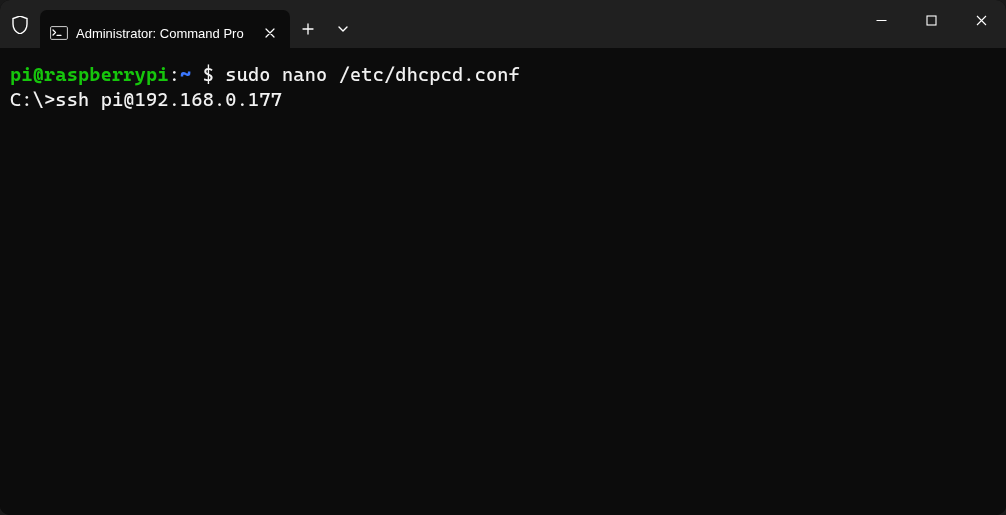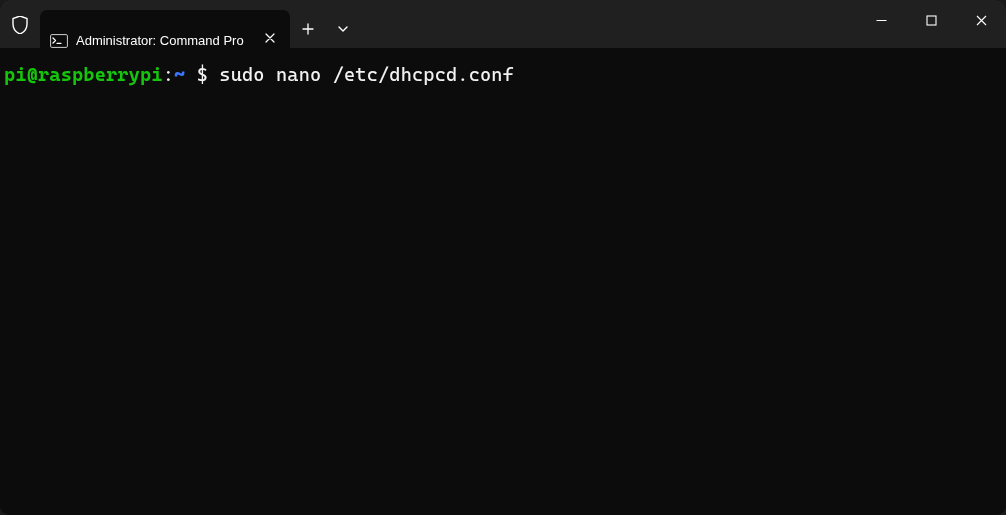--- a/index.html
+++ b/index.html
@@ -2,37 +2,37 @@
 <html><head>
 <meta charset="utf-8">
 <style>
   * { margin: 0; padding: 0; box-sizing: border-box; }
   html, body { width: 1006px; height: 515px; overflow: hidden; background: #1a1a1a; font-family: "Segoe UI", Arial, sans-serif; }
   .window { width: 1006px; height: 515px; background: #0c0c0c; display: flex; flex-direction: column; border-radius: 10px; overflow: hidden; }
   .titlebar { height: 48px; background: #202020; display: flex; align-items: stretch; user-select: none; color: #fff; }
   .titlebar-left { display: flex; align-items: center; }
   .shield { width: 40px; display: flex; align-items: center; justify-content: center; padding-top: 2px; }
   .shield svg { width: 16px; height: 18px; }
-  .tab { background: #0c0c0c; height: 38px; margin-top: 10px; border-top-left-radius: 7px; border-top-right-radius: 7px; display: flex; align-items: flex-end; padding: 8px 10px 0 10px; gap: 8px; min-width: 250px; }
+  .tab { background: #0c0c0c; height: 38px; margin-top: 10px; border-top-left-radius: 7px; border-top-right-radius: 7px; display: flex; align-items: center; padding: 8px 10px 0 10px; gap: 8px; min-width: 250px; }
   .tab-icon { width: 18px; height: 14px; display: flex; align-items: center; justify-content: center; }
   .tab-icon svg { width: 18px; height: 14px; }
   .tab-title { font-size: 13px; color: #ffffff; white-space: nowrap; overflow: hidden; text-overflow: ellipsis; flex: 1; }
   .tab-close { width: 20px; height: 20px; display: flex; align-items: center; justify-content: center; border-radius: 3px; }
   .tab-close svg { width: 10px; height: 10px; }
   .newtab { width: 36px; display: flex; align-items: center; justify-content: center; margin-top: 10px; height: 38px; }
   .newtab-btn { width: 26px; height: 26px; display: flex; align-items: center; justify-content: center; border-radius: 4px; }
   .newtab-btn svg { width: 12px; height: 12px; }
   .dropdown { width: 34px; display: flex; align-items: center; justify-content: center; margin-top: 10px; height: 38px; }
   .dropdown-btn { width: 26px; height: 26px; display: flex; align-items: center; justify-content: center; border-radius: 4px; }
   .dropdown-btn svg { width: 12px; height: 12px; }
   .titlebar-spacer { flex: 1; }
   .win-controls { display: flex; }
   .win-btn { width: 50px; height: 40px; display: flex; align-items: center; justify-content: center; }
   .win-btn svg { stroke: #ffffff; fill: none; }
-  .terminal { flex: 1; background: #0c0c0c; padding: 14px 12px 12px 4px; font-family: "Cascadia Mono", "Cascadia Code", Consolas, "Courier New", monospace; font-size: 19px; line-height: 1.3; color: #cccccc; font-weight: 500; letter-spacing: 0.2px; }
+  .terminal { flex: 1; background: #0c0c0c; padding: 14px 12px 12px 10px; font-family: "Cascadia Mono", "Cascadia Code", Consolas, "Courier New", monospace; font-size: 19px; line-height: 1.3; color: #cccccc; font-weight: 500; letter-spacing: 0.2px; }
   .line { white-space: pre; }
   .green { color: #16c60c; font-weight: 700; }
   .blue  { color: #3b78ff; font-weight: 700; }
   .white { color: #f2f2f2; }
 </style>
 </head>
 <body>
 
 <div class="window">
   <div class="titlebar">
@@ -88,14 +88,15 @@
         <svg width="11" height="11" viewBox="0 0 11 11">
             <path d="M1 1 L10 10 M10 1 L1 10" stroke-width="1.1"></path>
           </svg>
       </div>
     </div>
   </div>
 
   <div class="terminal">
     <div class="line"><span class="green">pi@raspberrypi</span><span class="white">:</span><span class="blue">~</span><span class="white"> $ </span><span class="white">sudo nano /etc/dhcpcd.conf</span></div>
     <div class="line white"></div>
+    <div class="line white">C:\&gt;ssh pi@192.168.0.177</div>
   </div>
 </div>
 
 </body></html>

